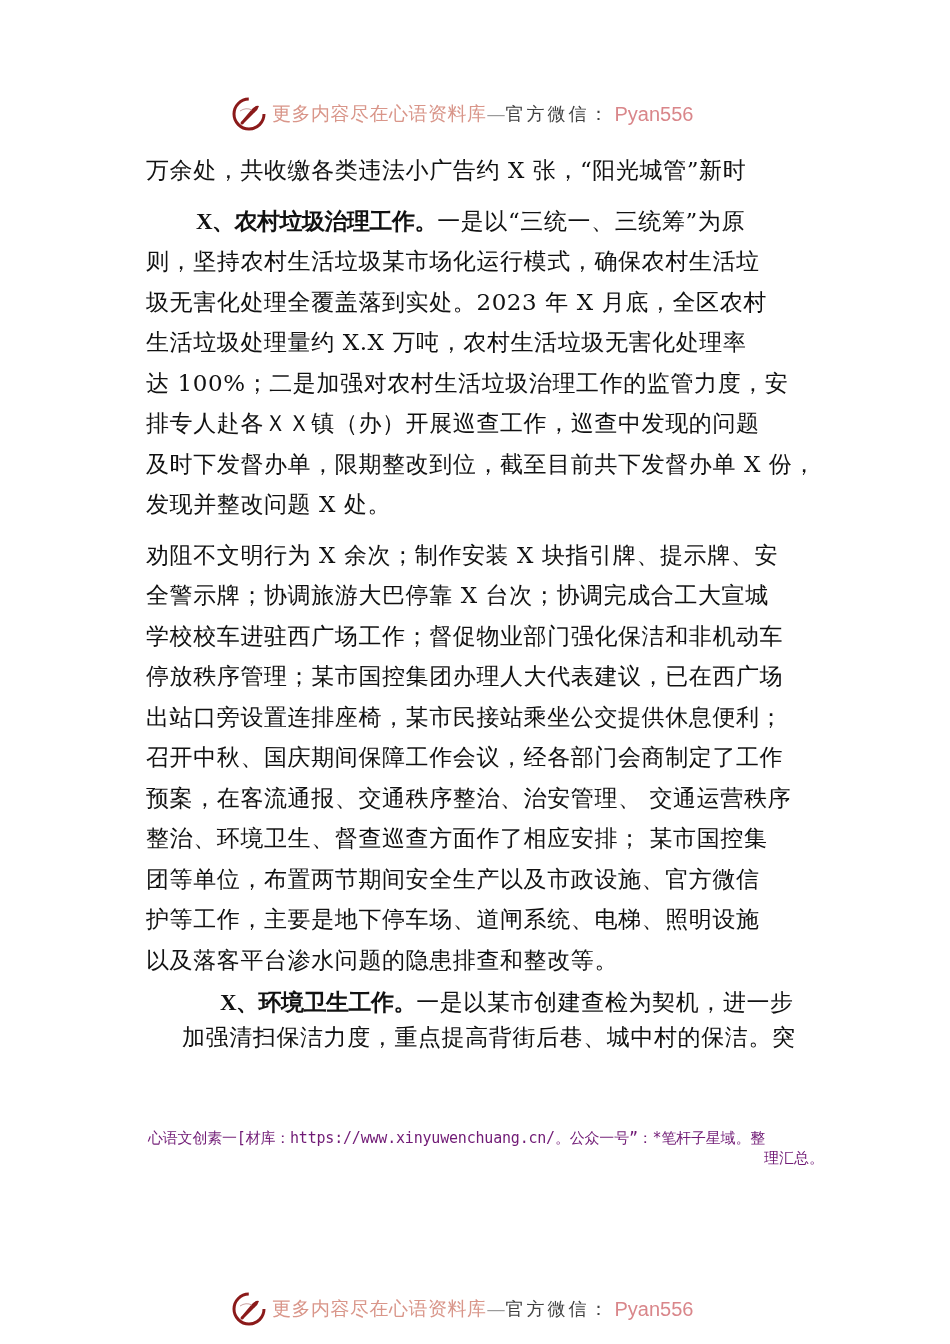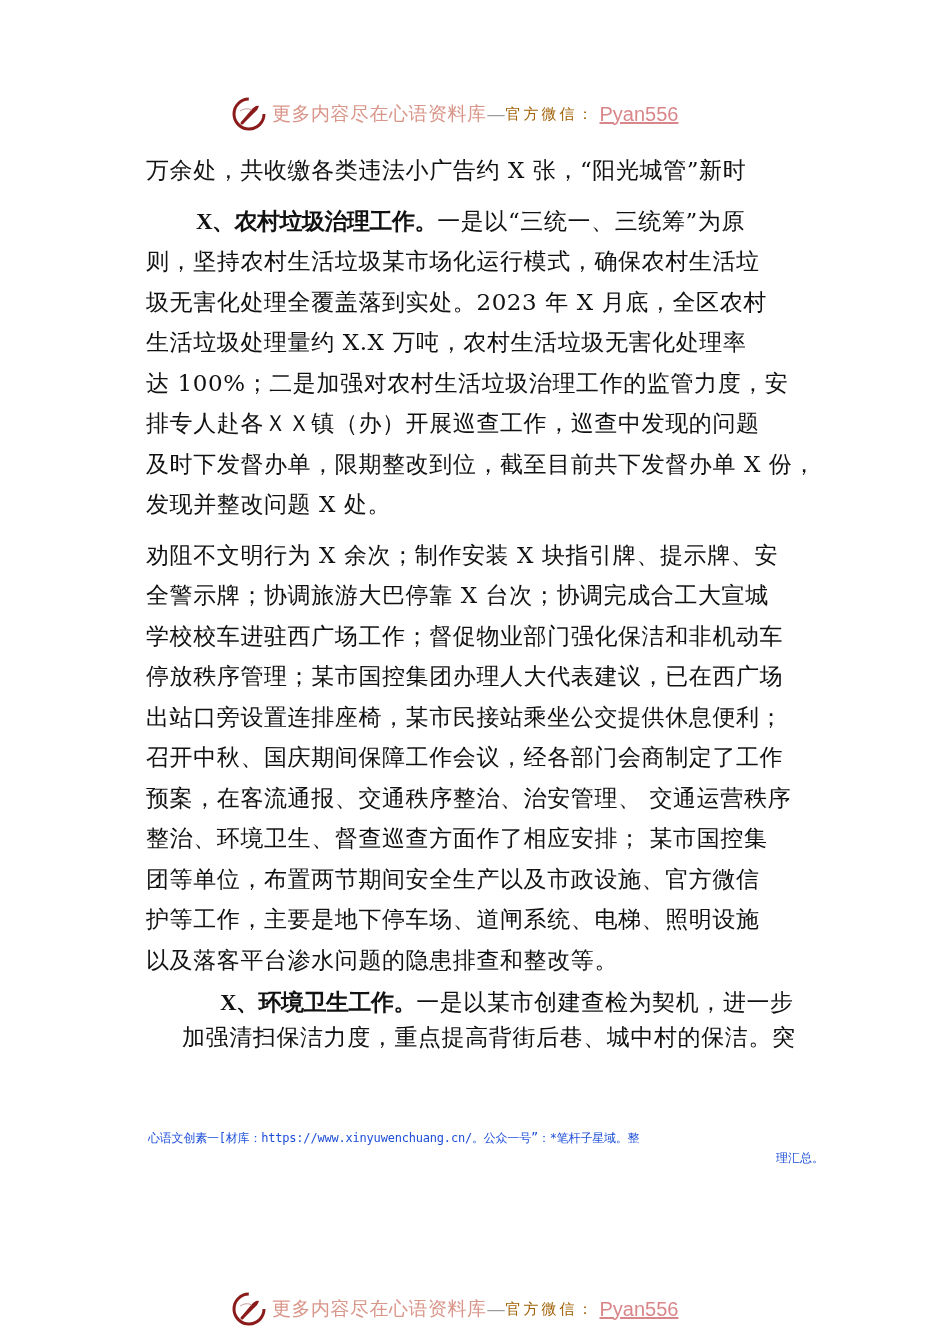--- a/index.html
+++ b/index.html
@@ -38,30 +38,29 @@
       color: #d9968a;
       letter-spacing: 0.5px;
     }
     .wm-dash {
       font-family: "DejaVu Serif", serif;
       font-size: 19px;
       color: #9a9a9a;
     }
     .wm-official {
       font-family: "DejaVu Serif", serif;
-      font-size: 15px;
-      color: #a16207;
+      font-size: 18px;
+      color: #404040;
       letter-spacing: 3px;
     }
     .wm-id {
       font-family: "Liberation Sans", sans-serif;
       font-size: 20px;
       color: #d9868a;
       margin-left: 4px;
-      text-decoration: underline;
     }
     .content {
       position: absolute;
       left: 146px;
       top: 150px;
       width: 680px;
     }
     .line {
       font-size: 23px;
       line-height: 40.5px;
@@ -74,23 +73,23 @@
       font-family: Liberation Serif, serif;
       font-weight: bold;
       letter-spacing: -0.5px;
     }
     .footer-note {
       position: absolute;
       left: 148px;
       top: 1128px;
       width: 680px;
       font-family: "DejaVu Sans Mono", "Liberation Mono", monospace;
-      font-size: 12px;
+      font-size: 15px;
       line-height: 20px;
-      color: #1d4ed8;
+      color: #701a75;
     }
     .footer-note .l1 { white-space: nowrap; letter-spacing: -0.2px; }
     .footer-note .l2 { text-align: right; padding-right: 4px; }
   </style>
 </head>
 <body>
 
 <div class="watermark top">
   <svg class="wm-logo" viewBox="0 0 34 34">
     <circle cx="17" cy="17" r="15" fill="none" stroke="#8b1a1a" stroke-width="3" stroke-dasharray="70 25"></circle>

